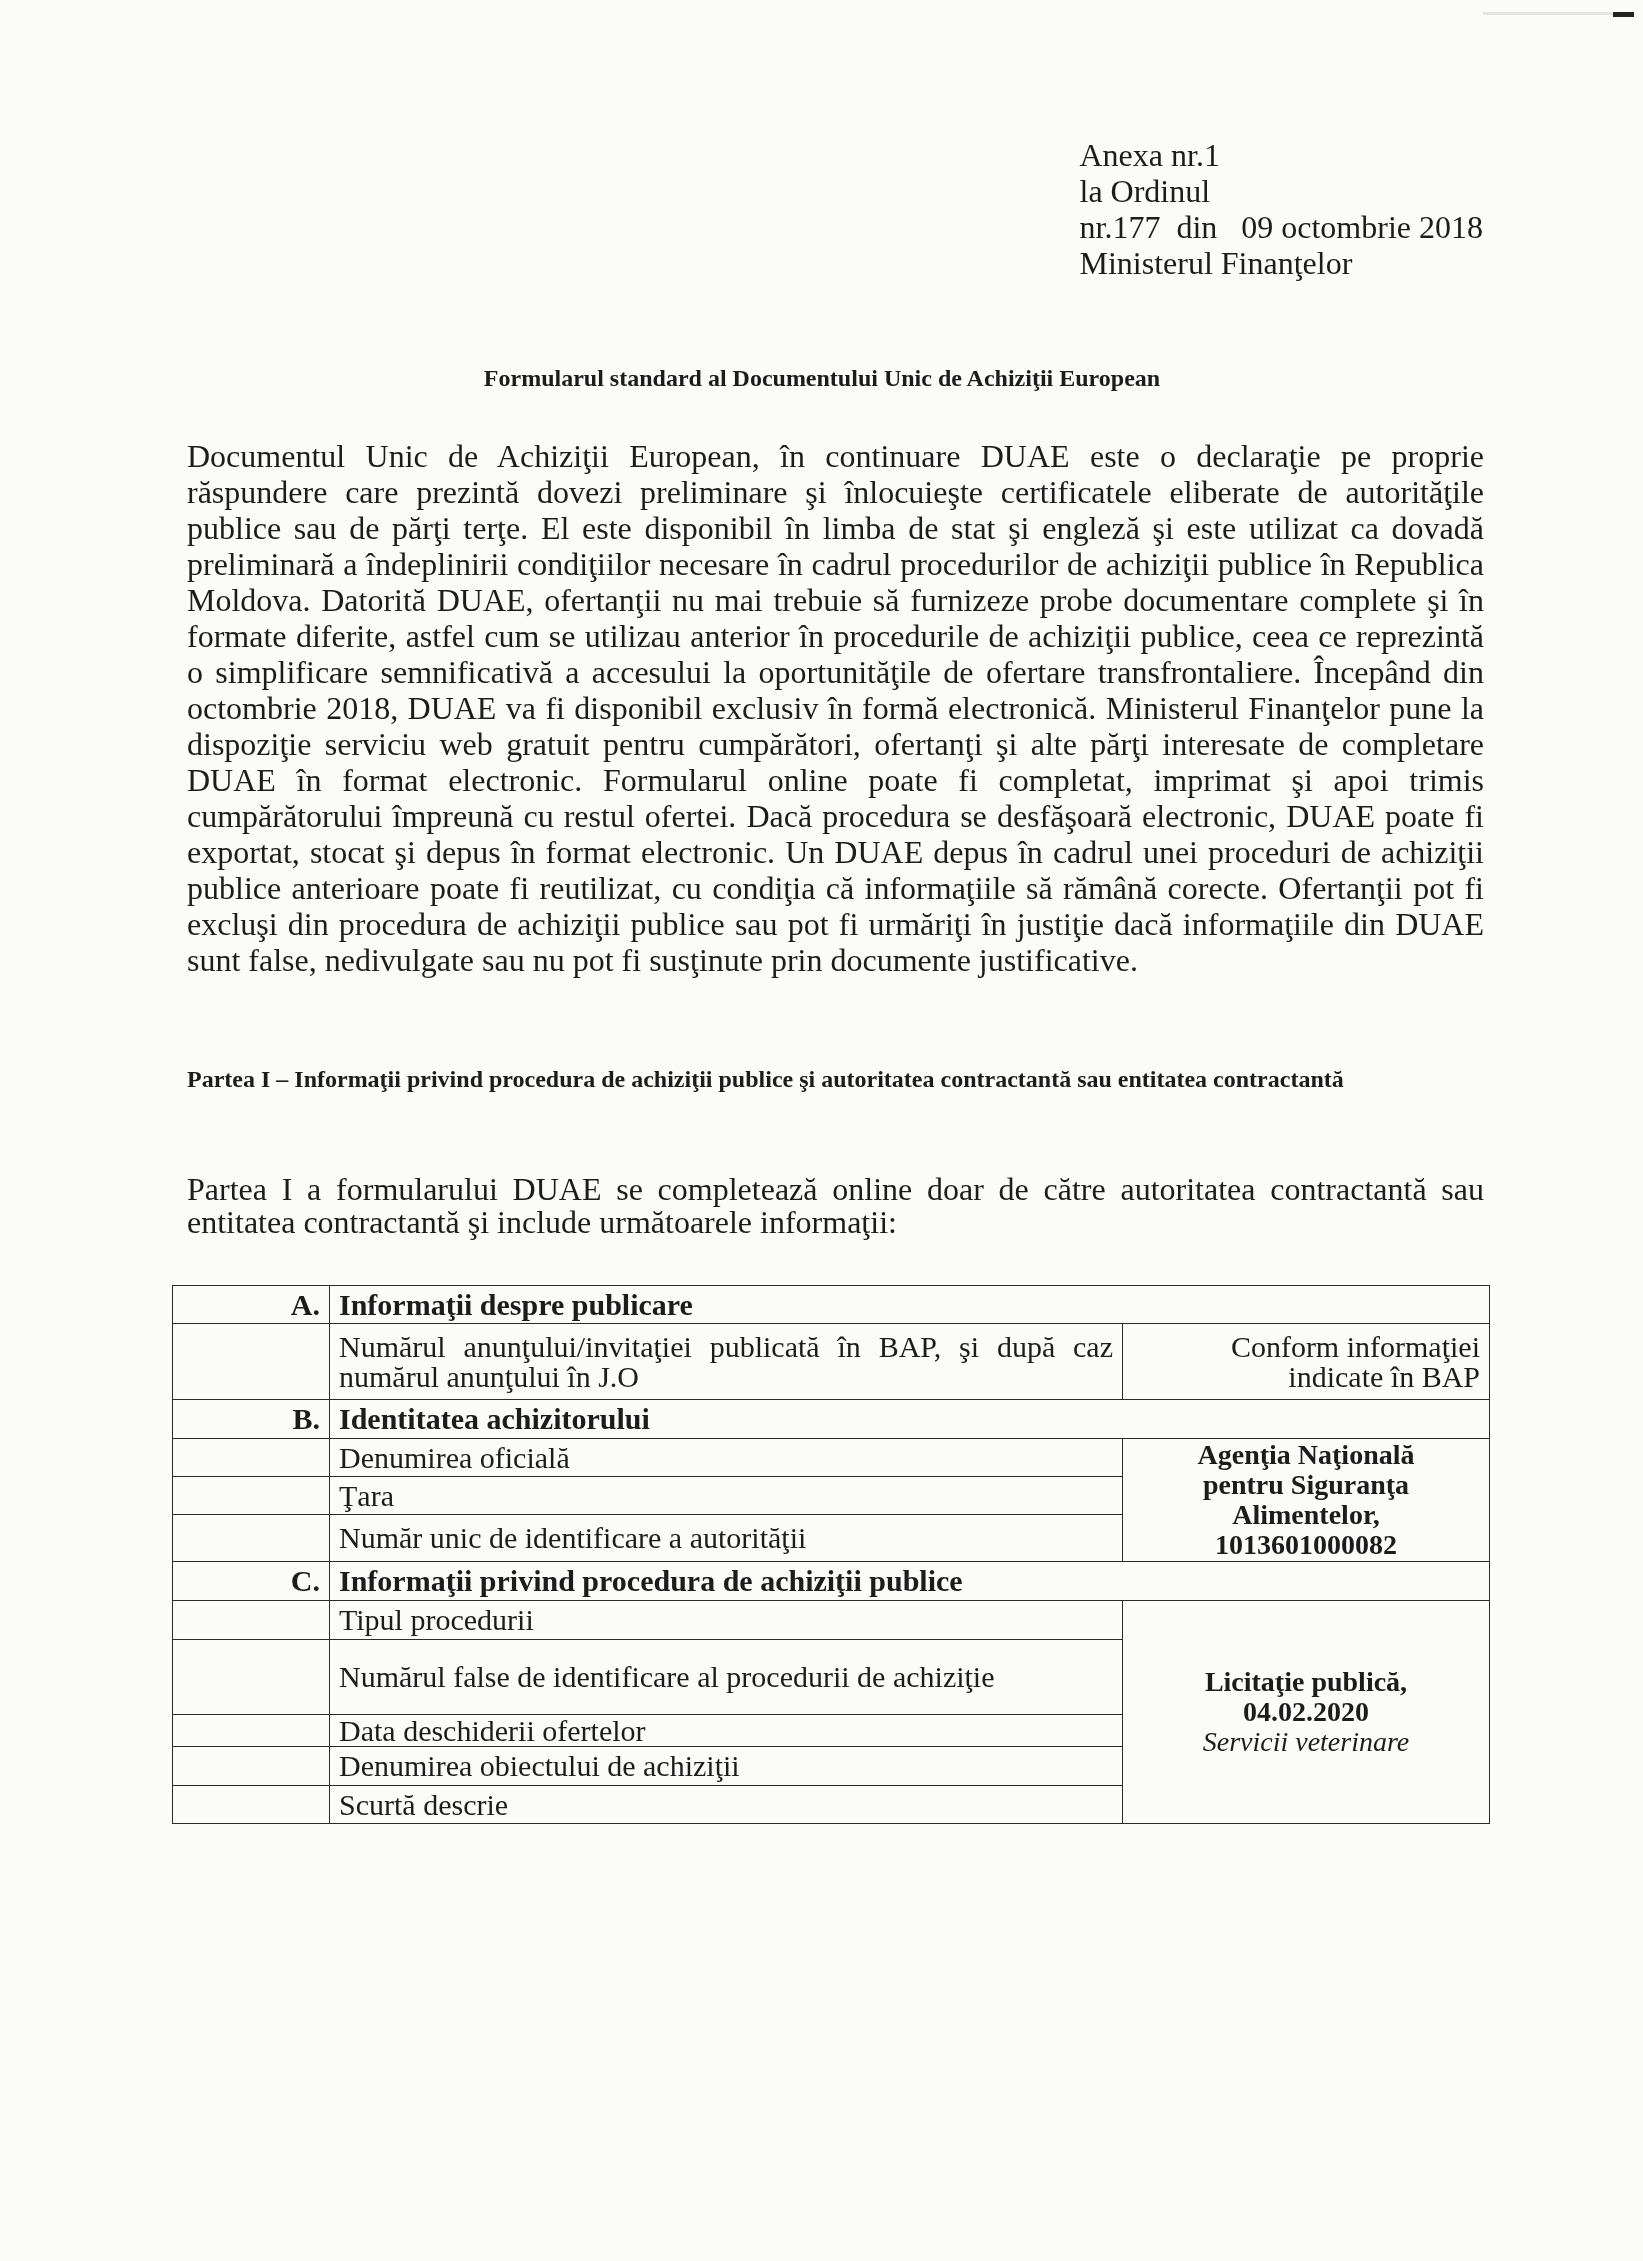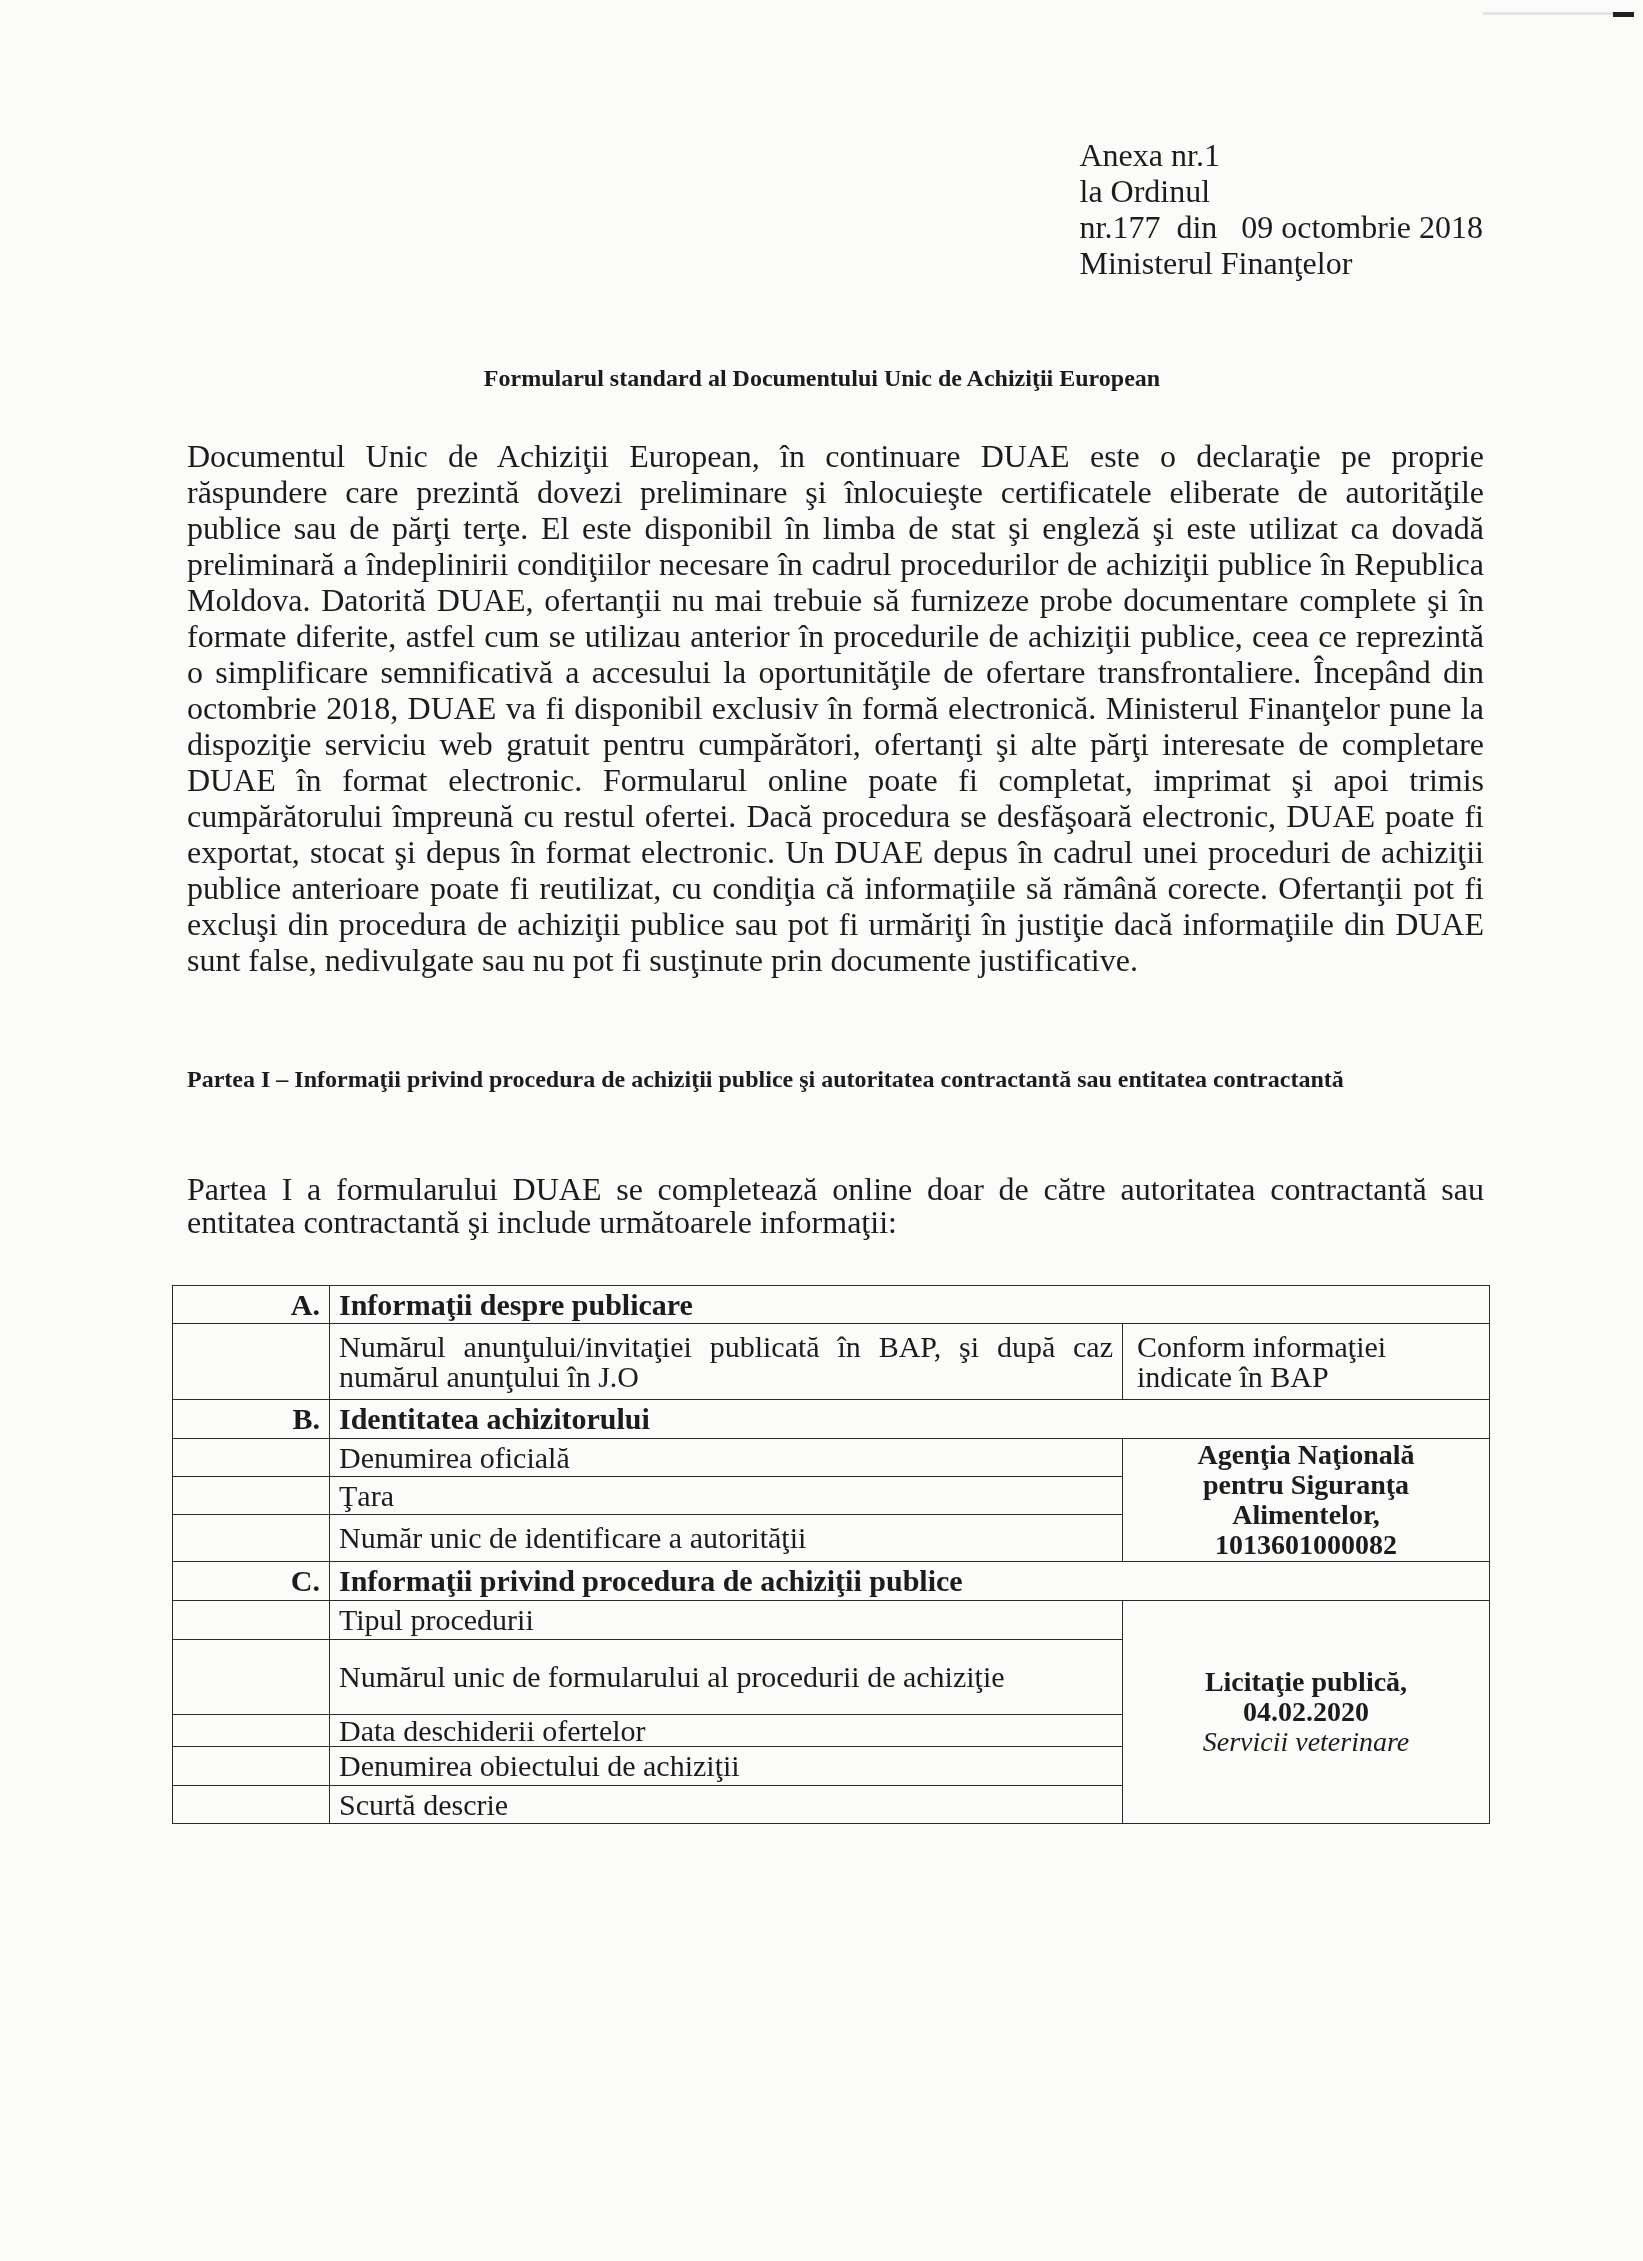--- a/index.html
+++ b/index.html
@@ -16,21 +16,21 @@
   .section-heading { position: absolute; left: 187px; width: 1297px; top: 1064px; font-weight: bold; font-size: 24px;
                      line-height: 31px; text-align: justify; }
   .para.part-intro { top: 1173px; line-height: 33px; }
   table.info { position: absolute; left: 172px; top: 1285px; width: 1318px; border-collapse: collapse; font-size: 30px; }
   table.info td { border: 1.9px solid #2a2a2a; padding: 0 9px; vertical-align: middle; line-height: 30px; }
   td.letter { width: 138px; text-align: right; padding-right: 31px; font-weight: bold; }
   td.label { width: 774px; padding-left: 58px; }
   td.label.just { text-align: justify; text-align-last: left; }
   td.head { font-weight: bold; padding-left: 58px; }
   td.value { text-align: center; }
-  td.value.left { text-align: left; padding-left: 14px; }
+  td.value.left { text-align: right; padding-left: 14px; }
   .b { font-weight: bold; }
   .i { font-style: italic; }
   .val-block { font-size: 28px; line-height: 34px; }
 </style>
 </head>
 <body>
 
 <div class="scan-line"></div>
 <div class="scan-mark"></div>
 
@@ -96,21 +96,21 @@
     <td class="letter"></td>
     <td class="label">Tipul procedurii</td>
     <td class="value val-block" rowspan="5">
       <div class="b">Licitaţie publică,</div>
       <div class="b">04.02.2020</div>
       <div class="i">Servicii veterinare</div>
     </td>
   </tr>
   <tr style="height:75px">
     <td class="letter"></td>
-    <td class="label just">Numărul unic de formularului al procedurii de achiziţie</td>
+    <td class="label just">Numărul false de identificare al procedurii de achiziţie</td>
   </tr>
   <tr style="height:32px">
     <td class="letter"></td>
     <td class="label">Data deschiderii ofertelor</td>
   </tr>
   <tr style="height:39px">
     <td class="letter"></td>
     <td class="label">Denumirea obiectului de achiziţii</td>
   </tr>
   <tr style="height:38px">

